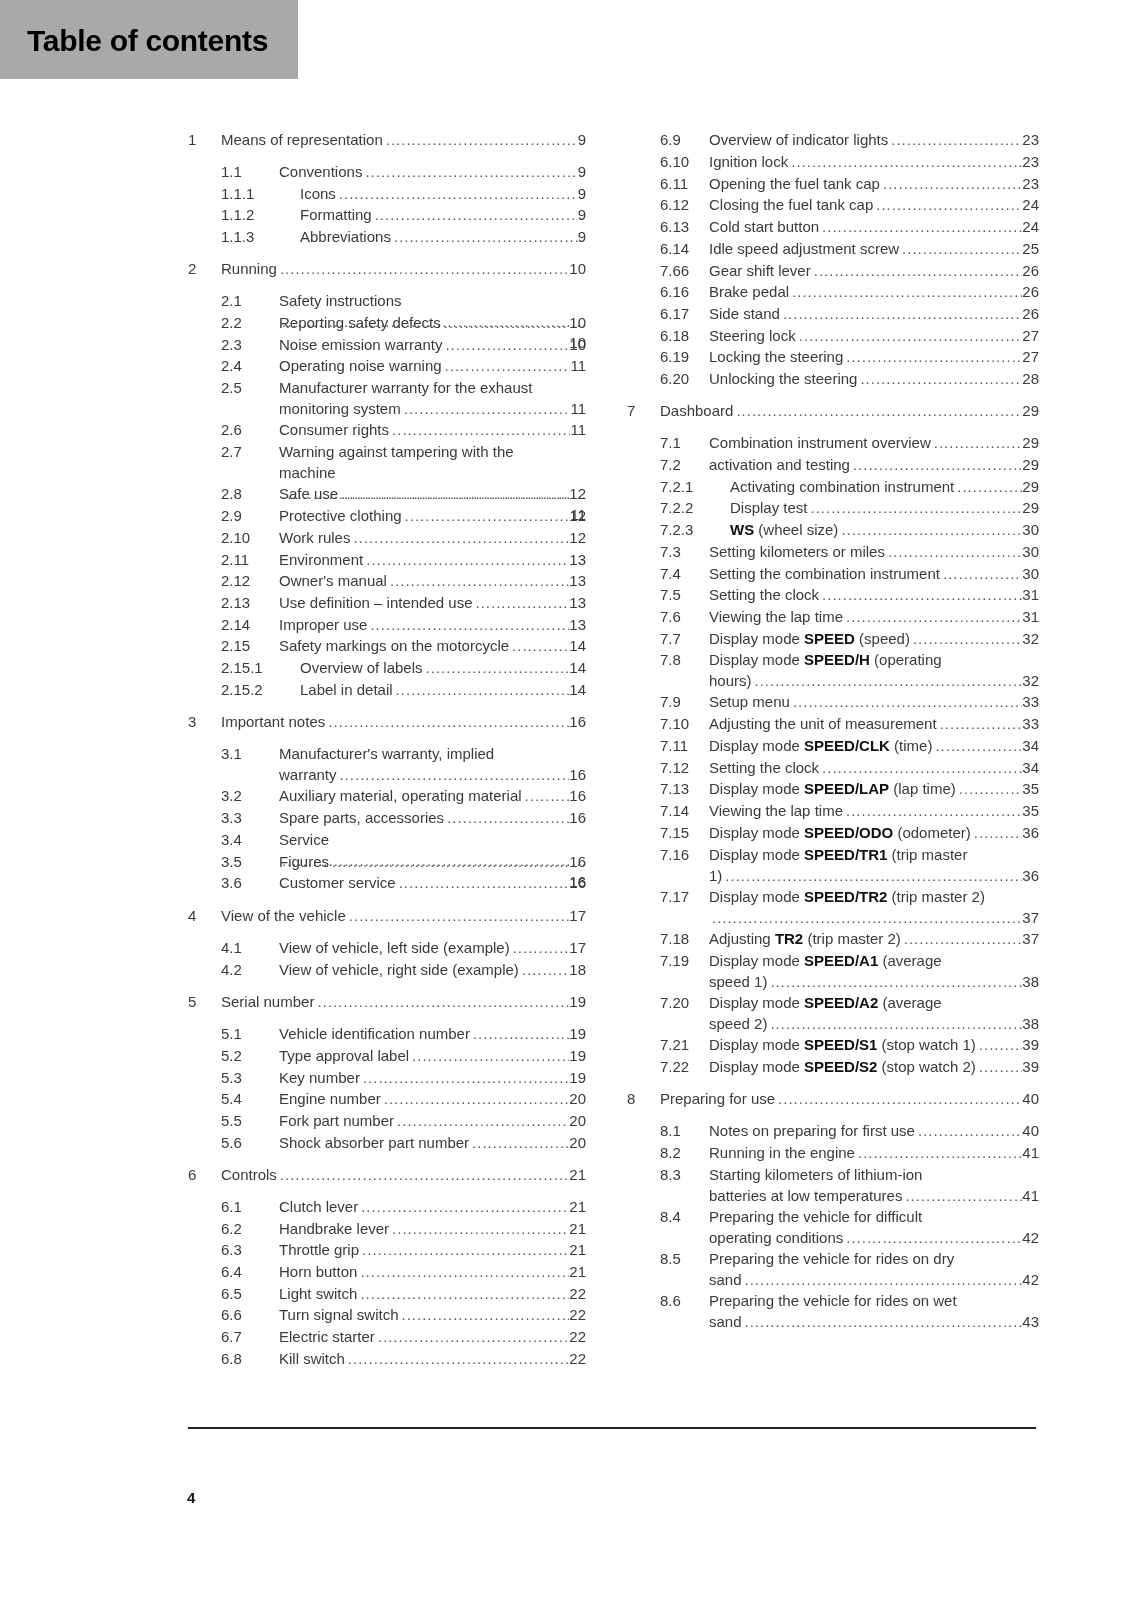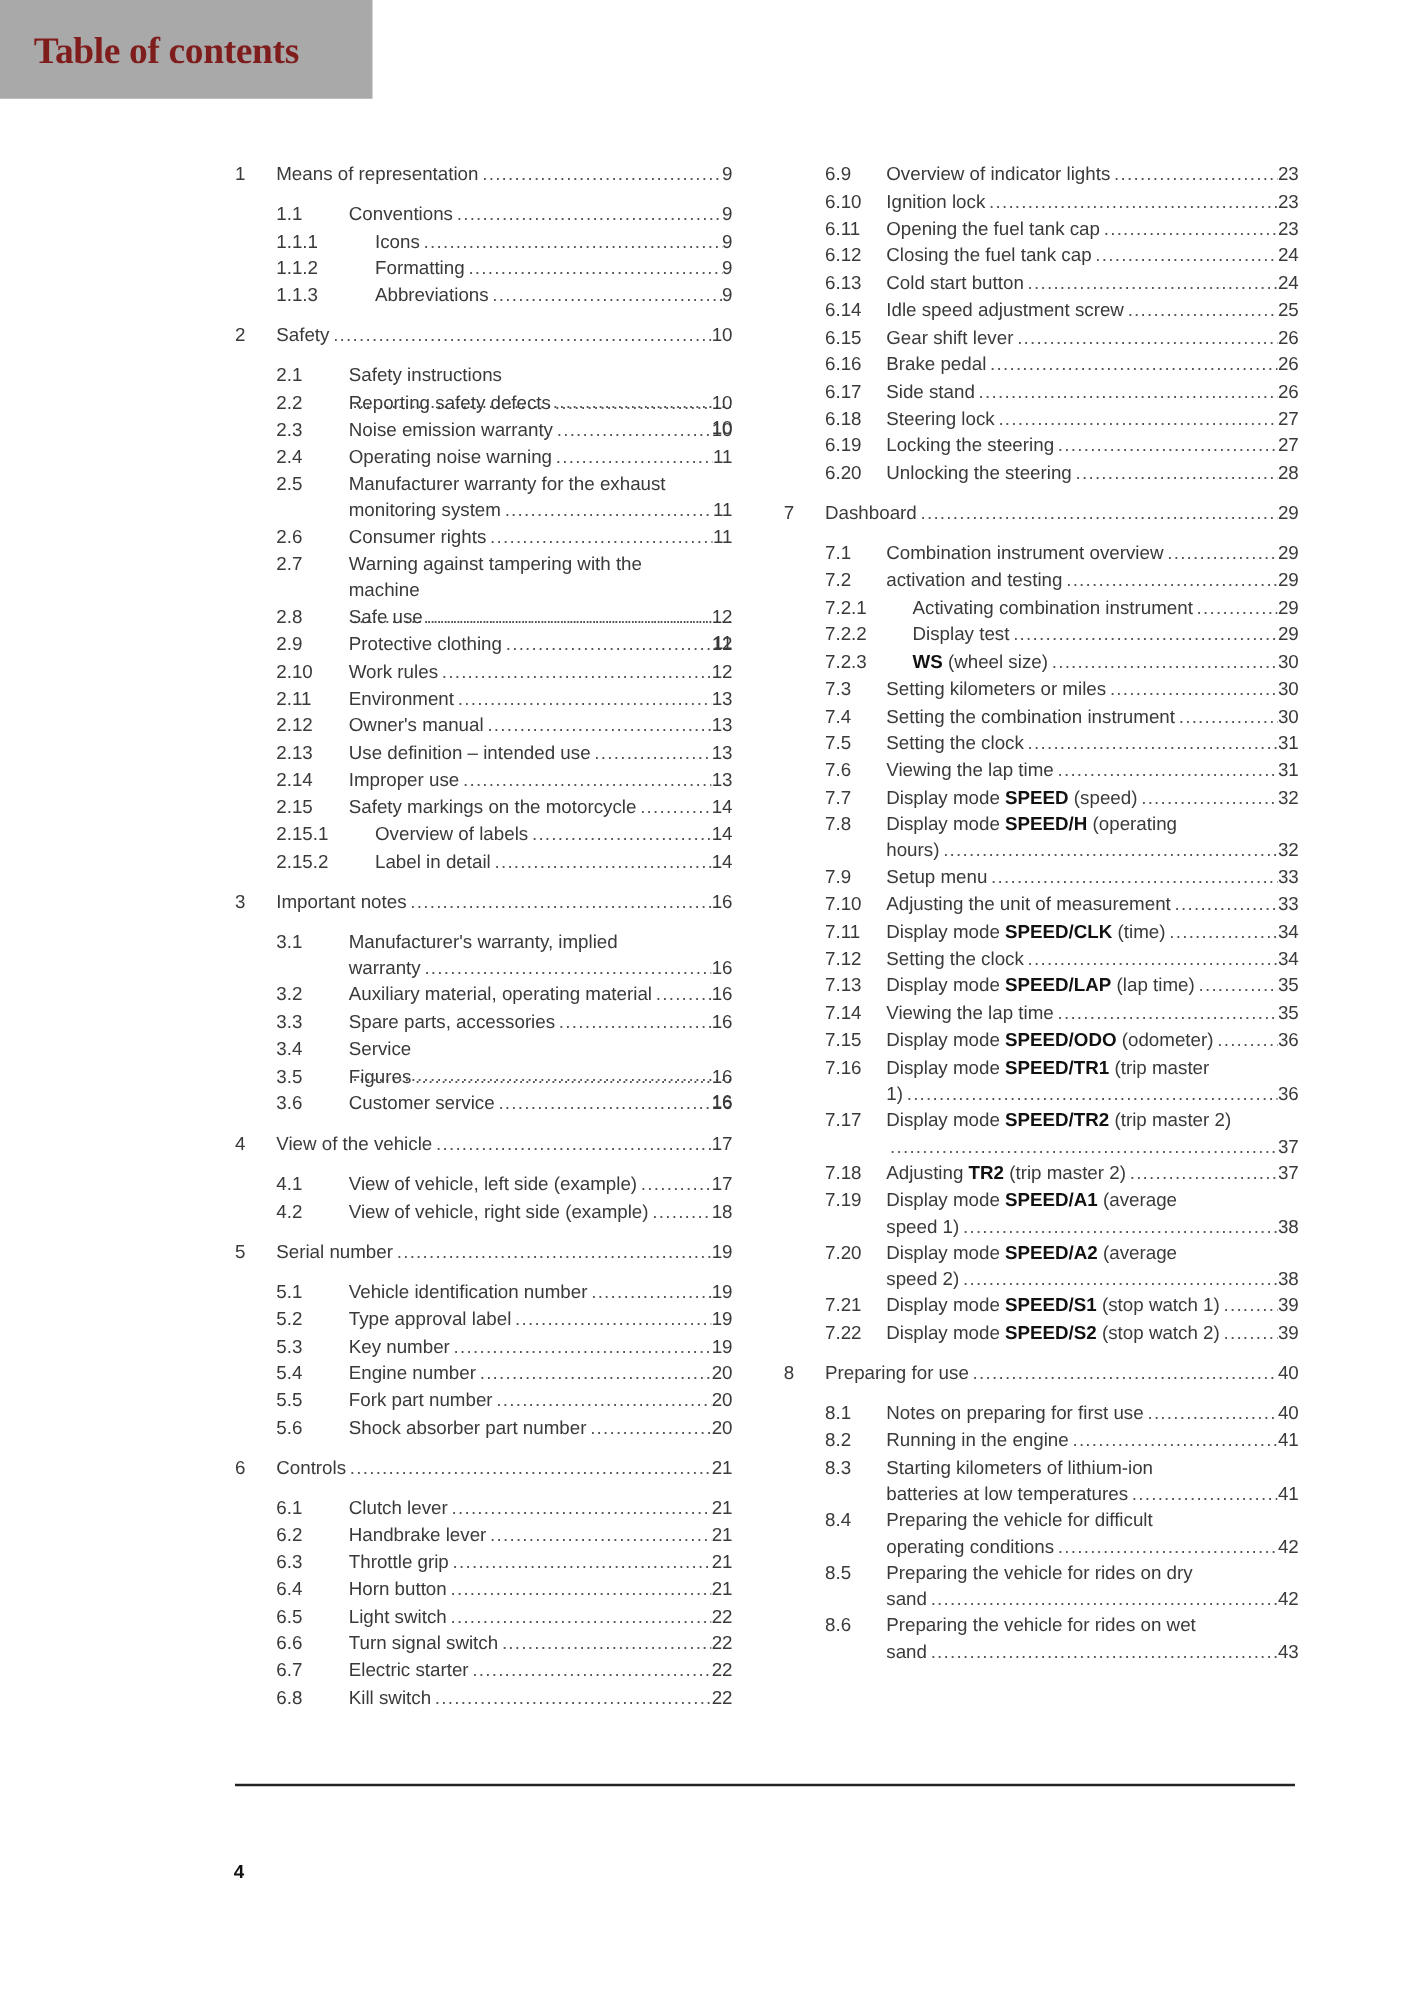--- a/index.html
+++ b/index.html
@@ -1,19 +1,19 @@
 <!DOCTYPE html>
 <html><head>
 <meta charset="utf-8">
 <style>
   html, body { margin:0; padding:0; background:#ffffff; }
   body { width:1130px; height:1600px; position:relative; overflow:hidden;
          font-family:"Liberation Sans", sans-serif; color:#3a3a3a; }
   .title-bar { position:absolute; left:0; top:0; width:298px; height:79px; background:#a9a9a9; }
-  .title-bar .t { position:absolute; left:27px; top:24px; font-size:30px; font-weight:bold; color:#7f1d1d; letter-spacing:-0.3px;font-family:Liberation Serif, serif; }
+  .title-bar .t { position:absolute; left:27px; top:24px; font-size:30px; font-weight:bold; color:#000000; letter-spacing:-0.3px; }
   .col { position:absolute; top:0; }
   .row { position:absolute; font-size:15px; line-height:21px; white-space:nowrap; }
   .num { position:absolute; left:0; }
   .txt { position:absolute; display:flex; }
   .label { white-space:nowrap; }
   .label b { color:#111; }
   .leader { flex:1; overflow:hidden; white-space:nowrap; color:#555; letter-spacing:1px; padding-left:3px; padding-right:4px; }
   .leader::before { content:"......................................................................................................................................................................................................"; }
   .pg { text-align:right; }
   .footer-line { position:absolute; left:188px; top:1427px; width:848px; height:2px; background:#222; }
@@ -63,21 +63,21 @@
       <span class="num" style="left: 33px;">1.1.3</span>
       <span class="txt" style="left: 112px; right: 0px; top: 0px;">
         <span class="label">Abbreviations</span>
         <span class="leader"></span>
         <span class="pg">9</span>
       </span>
     </div>
     <div class="row" style="top: 258px; left: 0px; width: 398px; height: 21px;">
       <span class="num" style="left: 0px;">2</span>
       <span class="txt" style="left: 33px; right: 0px; top: 0px;">
-        <span class="label">Safety</span>
+        <span class="label">Running</span>
         <span class="leader"></span>
         <span class="pg">10</span>
       </span>
     </div>
     <div class="row" style="top: 290px; left: 0px; width: 398px; height: 21px;">
       <span class="num" style="left: 33px;">2.1</span>
       <span class="txt" style="left: 91px; right: 0px; top: 0px; flex-direction: column;">
         <span class="label">Safety instructions</span>
         <span class="leader"></span>
         <span class="pg">10</span>
@@ -472,21 +472,21 @@
     </div>
     <div class="row" style="top: 238px; left: 0px; width: 412px; height: 21px;">
       <span class="num" style="left: 33px;">6.14</span>
       <span class="txt" style="left: 82px; right: 0px; top: 0px;">
         <span class="label">Idle speed adjustment screw</span>
         <span class="leader"></span>
         <span class="pg">25</span>
       </span>
     </div>
     <div class="row" style="top: 260px; left: 0px; width: 412px; height: 21px;">
-      <span class="num" style="left: 33px;">6.15</span>
+      <span class="num" style="left: 33px;">7.66</span>
       <span class="txt" style="left: 82px; right: 0px; top: 0px;">
         <span class="label">Gear shift lever</span>
         <span class="leader"></span>
         <span class="pg">26</span>
       </span>
     </div>
     <div class="row" style="top: 281px; left: 0px; width: 412px; height: 21px;">
       <span class="num" style="left: 33px;">6.16</span>
       <span class="txt" style="left: 82px; right: 0px; top: 0px;">
         <span class="label">Brake pedal</span>

